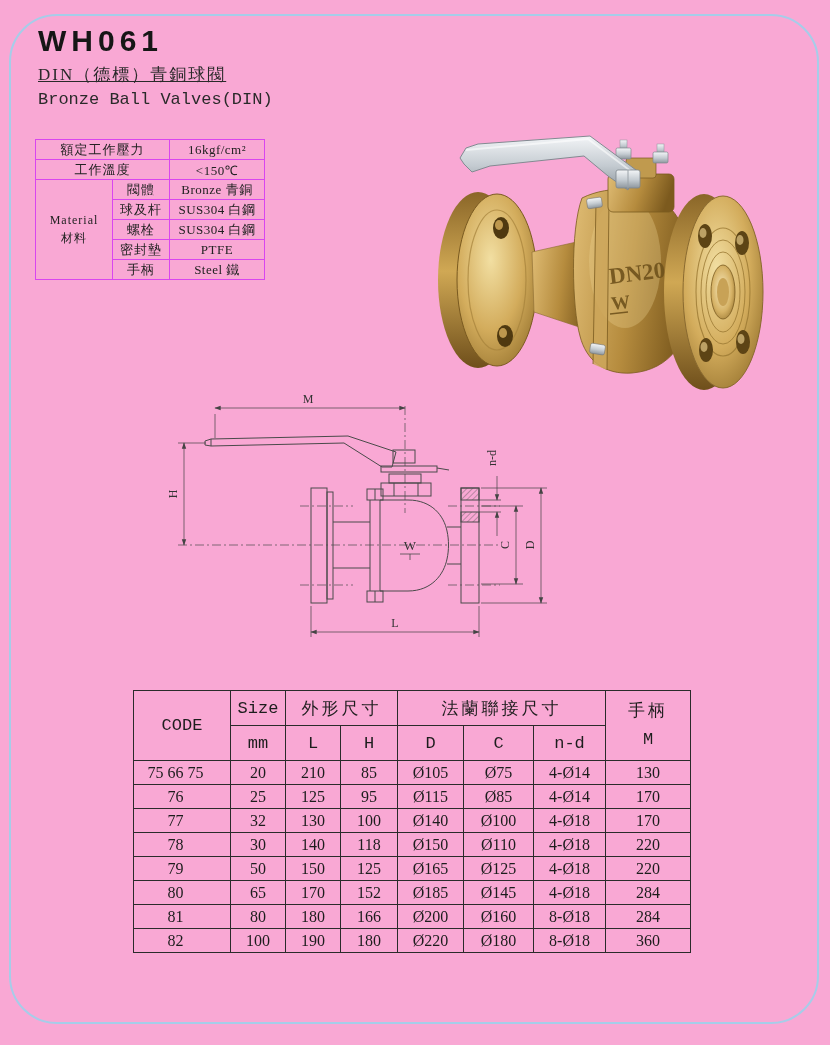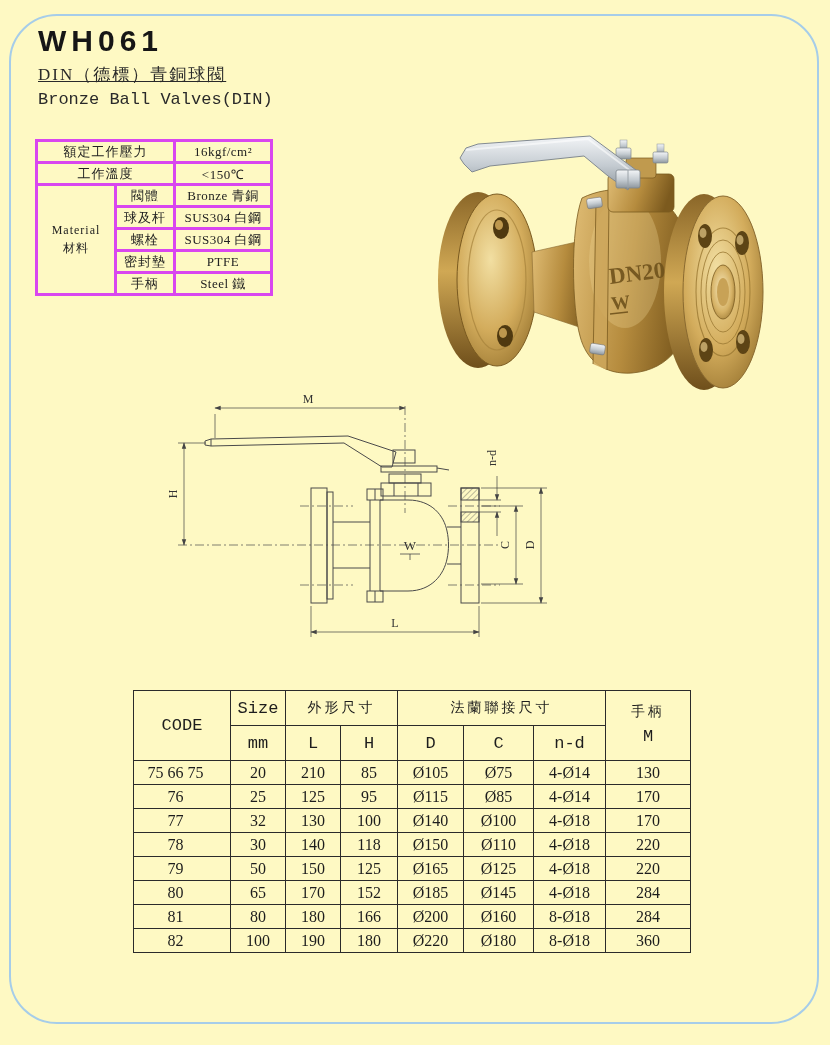--- a/index.html
+++ b/index.html
@@ -1,40 +1,40 @@
 <!DOCTYPE html>
 <html><head>
 <meta charset="utf-8">
 <style>
   html,body{margin:0;padding:0;background:#fbfaf8;}
-  .page{position:relative;width:830px;height:1045px;background:#fef9c3;overflow:hidden;
+  .page{position:relative;width:830px;height:1045px;background:#f9a8d4;overflow:hidden;
         font-family:"Liberation Serif",serif;color:#222;}
   .abs{position:absolute;}
   .frame{left:9px;top:14px;width:806px;height:1006px;border:2px solid #a6cde9;border-radius:48px;}
 
   
   .hdr{left:38px;top:24px;}
   .model{font-family:"Liberation Sans",sans-serif;font-weight:bold;font-size:30px;
          letter-spacing:5px;color:#161616;}
   .tzh{font-size:17px;letter-spacing:2px;margin-top:5px;color:#2a2a2a;text-decoration:underline;}
   .ten{font-family:"Liberation Mono",monospace;font-size:17px;margin-top:4px;color:#2a2a2a;}
 
   
   .spec{left:35px;top:139px;border-collapse:collapse;}
-  .spec td{border:3px solid #d946ef;text-align:center;vertical-align:middle;
+  .spec td{border:1px solid #d946ef;text-align:center;vertical-align:middle;
            font-size:13px;height:19px;padding:0 3px;letter-spacing:1px;white-space:nowrap;}
   .spec .val{letter-spacing:0.5px;}
   .spec .mat{font-size:12px;line-height:1.45;letter-spacing:1px;}
   .c1{width:70px;} .c2{width:50px;} .c3{width:88px;}
 
   
   .dims{left:133px;top:690px;border-collapse:collapse;table-layout:fixed;}
   .dims td{border:1px solid #2b2b2b;text-align:center;vertical-align:middle;
            font-size:16px;padding:0;white-space:nowrap;color:#1d1d1d;}
-  .dims .hcjk{font-size:14px;letter-spacing:3px;}
+  .dims .hcjk{font-size:17px;letter-spacing:3px;}
   .dims .hlat{font-size:17px;}
   .dims tr.hrow td{height:34px;font-family:Liberation Mono, monospace;}
   .dims tr.drow td{height:23px;font-size:16px;}
   .dims td.codecell{text-align:center;padding-right:13px;}
   .two-line{line-height:1.6;}
 
   svg text{font-family:"Liberation Serif",serif;}
 </style>
 </head>
 <body>

